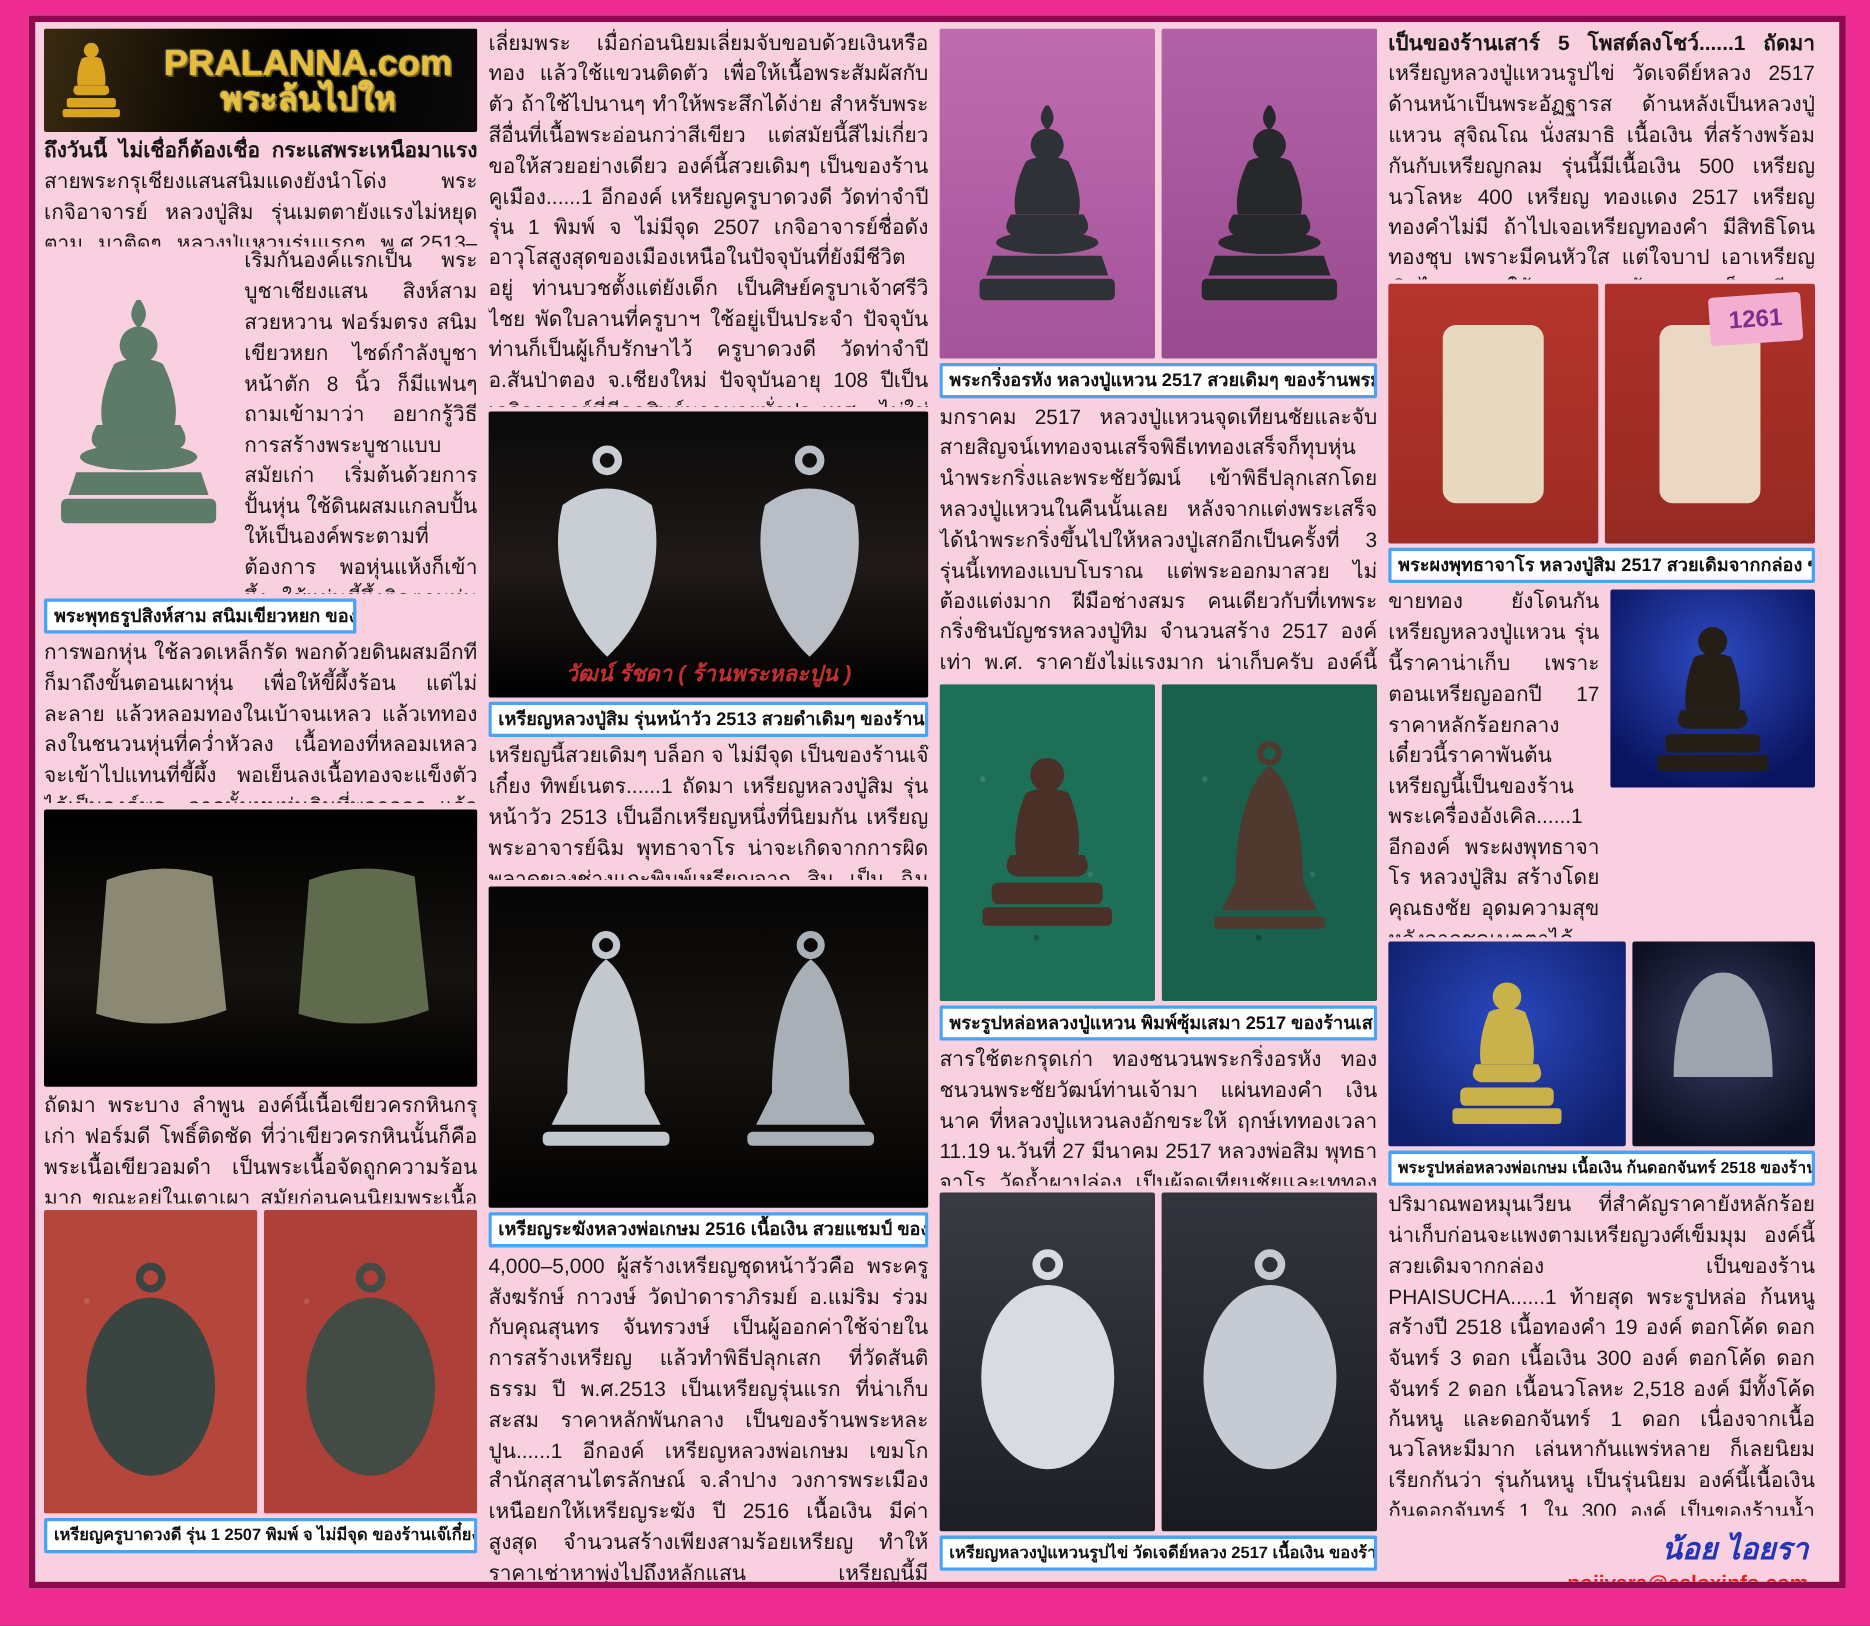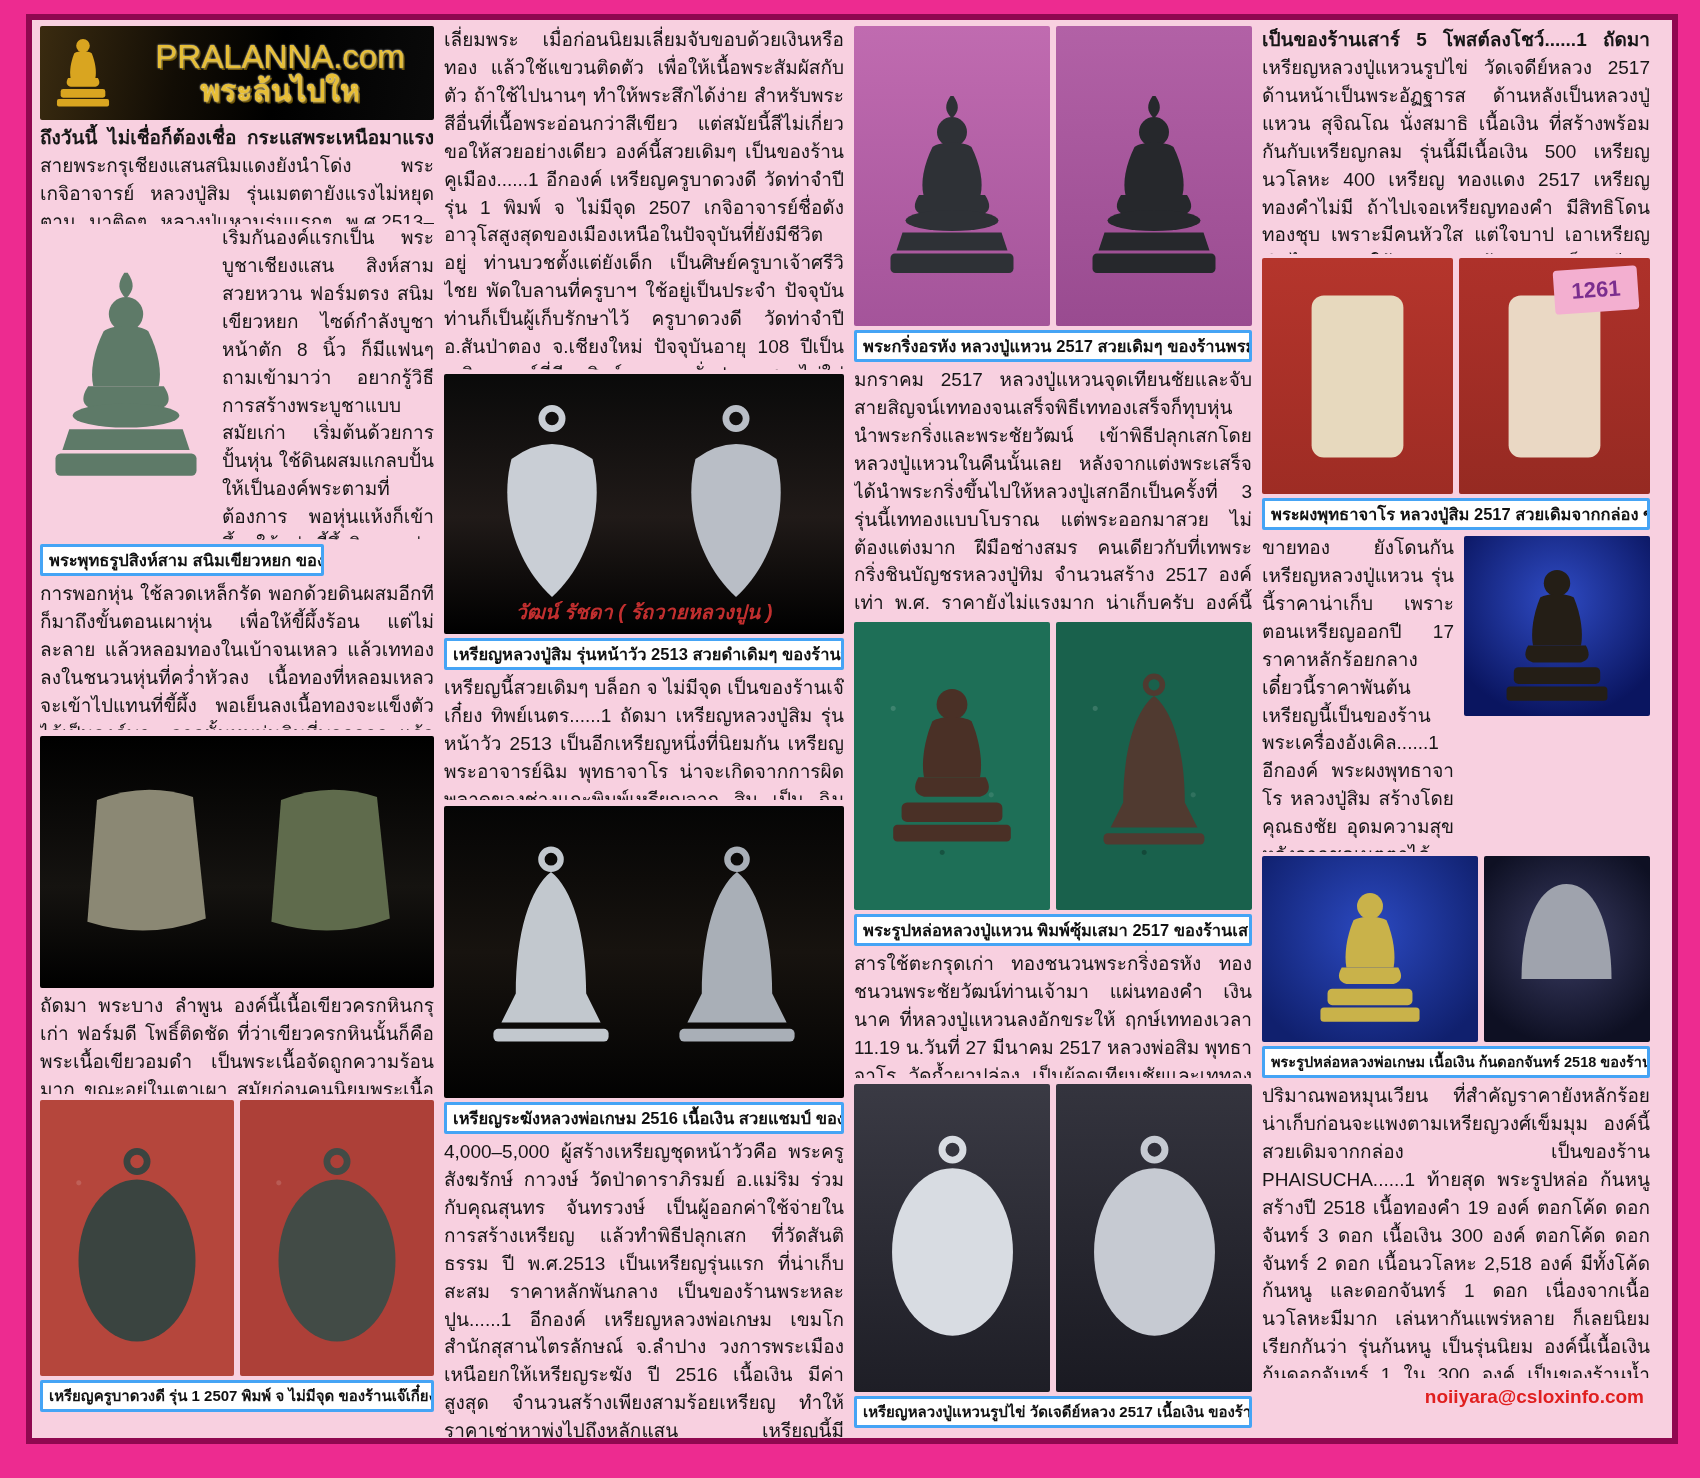--- a/index.html
+++ b/index.html
@@ -20,21 +20,21 @@
        text-align:center;white-space:nowrap;overflow:hidden;padding:0 6px;}
   .photo{position:relative;box-sizing:border-box;display:flex;align-items:flex-end;
          justify-content:space-evenly;overflow:hidden;border-radius:2px;}
   .photo svg{display:block;}
   .prow{display:flex;gap:6px;}
   .prow .photo{flex:1;}
   .logo{height:94px;display:flex;align-items:center;overflow:hidden;border-radius:2px;
         background:linear-gradient(100deg,#3a2b10 0%,#120d05 35%,#000 60%,#0a0a0a 100%);}
   .logo-stat{width:86px;display:flex;justify-content:center;}
   .logo-txt{flex:1;text-align:center;line-height:1.05;}
-  .logo-domain{font-size:33px;font-weight:normal;color:#E7BE35;
+  .logo-domain{font-size:33px;font-weight:bold;color:#E7BE35;
         text-shadow:0 0 2px #fff,2px 2px 0 #6d5300;}
   .logo-thai{font-size:30px;font-weight:bold;color:#E7BE35;
         text-shadow:0 0 2px #fff,2px 2px 0 #6d5300;}
   .floatL{float:left;margin:2px 10px 2px 0;}
   .floatR{float:right;margin:2px 0 2px 10px;}
   .overlayTxt{position:absolute;left:0;right:0;bottom:6px;text-align:center;
         color:#C22F2F;font-style:italic;font-size:20px;font-weight:bold;}
   .sticker{position:absolute;top:10px;right:12px;width:84px;height:44px;background:#F3AFD0;
         border-radius:4px;color:#7B2E8E;font-size:22px;font-weight:bold;text-align:center;
         line-height:44px;transform:rotate(-4deg);}
@@ -145,21 +145,21 @@
 
   <div class="col c2">
     <div class="para" style="height:344px">เลี่ยมพระ เมื่อก่อนนิยมเลี่ยมจับขอบด้วยเงินหรือทอง แล้วใช้แขวนติดตัว เพื่อให้เนื้อพระสัมผัสกับตัว ถ้าใช้ไปนานๆ ทำให้พระสึกได้ง่าย สำหรับพระสีอื่นที่เนื้อพระอ่อนกว่าสีเขียว แต่สมัยนี้สีไม่เกี่ยวขอให้สวยอย่างเดียว องค์นี้สวยเดิมๆ เป็นของร้านคูเมือง......1 อีกองค์ เหรียญครูบาดวงดี วัดท่าจำปี รุ่น 1 พิมพ์ จ ไม่มีจุด 2507 เกจิอาจารย์ชื่อดังอาวุโสสูงสุดของเมืองเหนือในปัจจุบันที่ยังมีชีวิตอยู่ ท่านบวชตั้งแต่ยังเด็ก เป็นศิษย์ครูบาเจ้าศรีวิไชย พัดใบลานที่ครูบาฯ ใช้อยู่เป็นประจำ ปัจจุบันท่านก็เป็นผู้เก็บรักษาไว้ ครูบาดวงดี วัดท่าจำปี อ.สันป่าตอง จ.เชียงใหม่ ปัจจุบันอายุ 108 ปีเป็นเกจิอาจารย์ที่มีลูกศิษย์มากมายทั่วประเทศ ไม่ใช่แค่คนเมืองเหนือ เหรียญรุ่นแรกของท่าน สร้างเมื่อปี พ.ศ.2507 มีสองบล็อก คือ จ ไม่มีจุด กับ จ มีจุด ในวงการเล่นหาบล็อก จ มีจุด ราคาสูงกว่า ค่านิยมอยู่ที่หลักพันแก่ จ ไม่มีจุด หลักพันกลาง นับว่าเป็นเหรียญดี มีอนาคต ที่น่าเก็บก่อนที่จะแพง ขนาดเหรียญของอาจารย์ท่าน (ครูบาเจ้าศรีวิไชย) ยังเช่าหากันหลายแสนแล้วทำไมลูกศิษย์จะถึงหมื่นไม่ได้ ชื่อดวงดี เป็นมงคลนาม</div>
     <div class="photo mt4" style="height:260px;background:linear-gradient(180deg,#0a0a0a,#201a18 55%,#000);align-items:center">
       <svg width="150" height="200">
             <use href="#sym-shield" fill="#C9CED5"></use>
           </svg>
       <svg width="150" height="200">
             <use href="#sym-shield" fill="#B9BEC6"></use>
           </svg>
-      <div class="overlayTxt">วัฒน์ รัชดา ( ร้ถวายหลวงปูน )</div>
+      <div class="overlayTxt">วัฒน์ รัชดา ( ร้านพระหละปูน )</div>
     </div>
     <div class="cap mt4">เหรียญหลวงปู่สิม รุ่นหน้าวัว 2513 สวยดำเดิมๆ ของร้านพระหละปูน</div>
     <div class="para mt4" style="height:126px">เหรียญนี้สวยเดิมๆ บล็อก จ ไม่มีจุด เป็นของร้านเจ๊เกี๋ยง ทิพย์เนตร......1 ถัดมา เหรียญหลวงปู่สิม รุ่นหน้าวัว 2513 เป็นอีกเหรียญหนึ่งที่นิยมกัน เหรียญพระอาจารย์ฉิม พุทธาจาโร น่าจะเกิดจากการผิดพลาดของช่างแกะพิมพ์เหรียญจาก สิม เป็น ฉิม ช่วงนี้กระแสพระเกจิเมืองเหนือมาแรงมาก หลวงปู่สิม รุ่นเมตตา เนื้อเงิน เกิน 40,000 ไปแล้ว ทองแดง</div>
     <div class="photo mt6" style="height:292px;background:linear-gradient(180deg,#050505,#17130f 50%,#020202);align-items:center">
       <svg width="160" height="262">
             <use href="#sym-bell" fill="#C2C8CE"></use>
           </svg>
       <svg width="160" height="262">
             <use href="#sym-bell" fill="#A9AFB7"></use>
           </svg>
@@ -244,18 +244,19 @@
       </div>
       <div class="photo" style="flex:1;height:186px;background:radial-gradient(circle at 50% 45%,#3A3C63,#0E1023 80%);align-items:center;justify-content:center">
         <svg width="125" height="150">
               <use href="#sym-dome" fill="#9FA3AD"></use>
             </svg>
       </div>
     </div>
     <div class="cap mt4" style="font-size:14.5px">พระรูปหล่อหลวงพ่อเกษม เนื้อเงิน ก้นดอกจันทร์ 2518 ของร้านน้ำประสานทอง</div>
     <div class="para mt4" style="height:296px">ปริมาณพอหมุนเวียน ที่สำคัญราคายังหลักร้อย น่าเก็บก่อนจะแพงตามเหรียญวงศ์เข็มมุม องค์นี้สวยเดิมจากกล่อง เป็นของร้าน PHAISUCHA......1 ท้ายสุด พระรูปหล่อ ก้นหนู สร้างปี 2518 เนื้อทองคำ 19 องค์ ตอกโค้ด ดอกจันทร์ 3 ดอก เนื้อเงิน 300 องค์ ตอกโค้ด ดอกจันทร์ 2 ดอก เนื้อนวโลหะ 2,518 องค์ มีทั้งโค้ดก้นหนู และดอกจันทร์ 1 ดอก เนื่องจากเนื้อนวโลหะมีมาก เล่นหากันแพร่หลาย ก็เลยนิยมเรียกกันว่า รุ่นก้นหนู เป็นรุ่นนิยม องค์นี้เนื้อเงิน ก้นดอกจันทร์ 1 ใน 300 องค์ เป็นของร้านน้ำประสานทอง ของแท้ใกล้เคียงมาก ต้องระวัง จุดชี้ขาดดูที่ก้นพระเนื้อเงินจะมีรอยตะเข็บเป็นเดือนร่องเก็บเป็นระเบียบเรียบร้อย ประมาทไม่ได้ครับ โดนกันมาหลายคนแล้ว......1</div>
     <div class="sig">
+      <div class="sig-name">น้อย ไอยรา</div>
       <div class="sig-mail">noiiyara@csloxinfo.com</div>
     </div>
   </div>
 
 </div>
 </div>
 
 </body></html>

